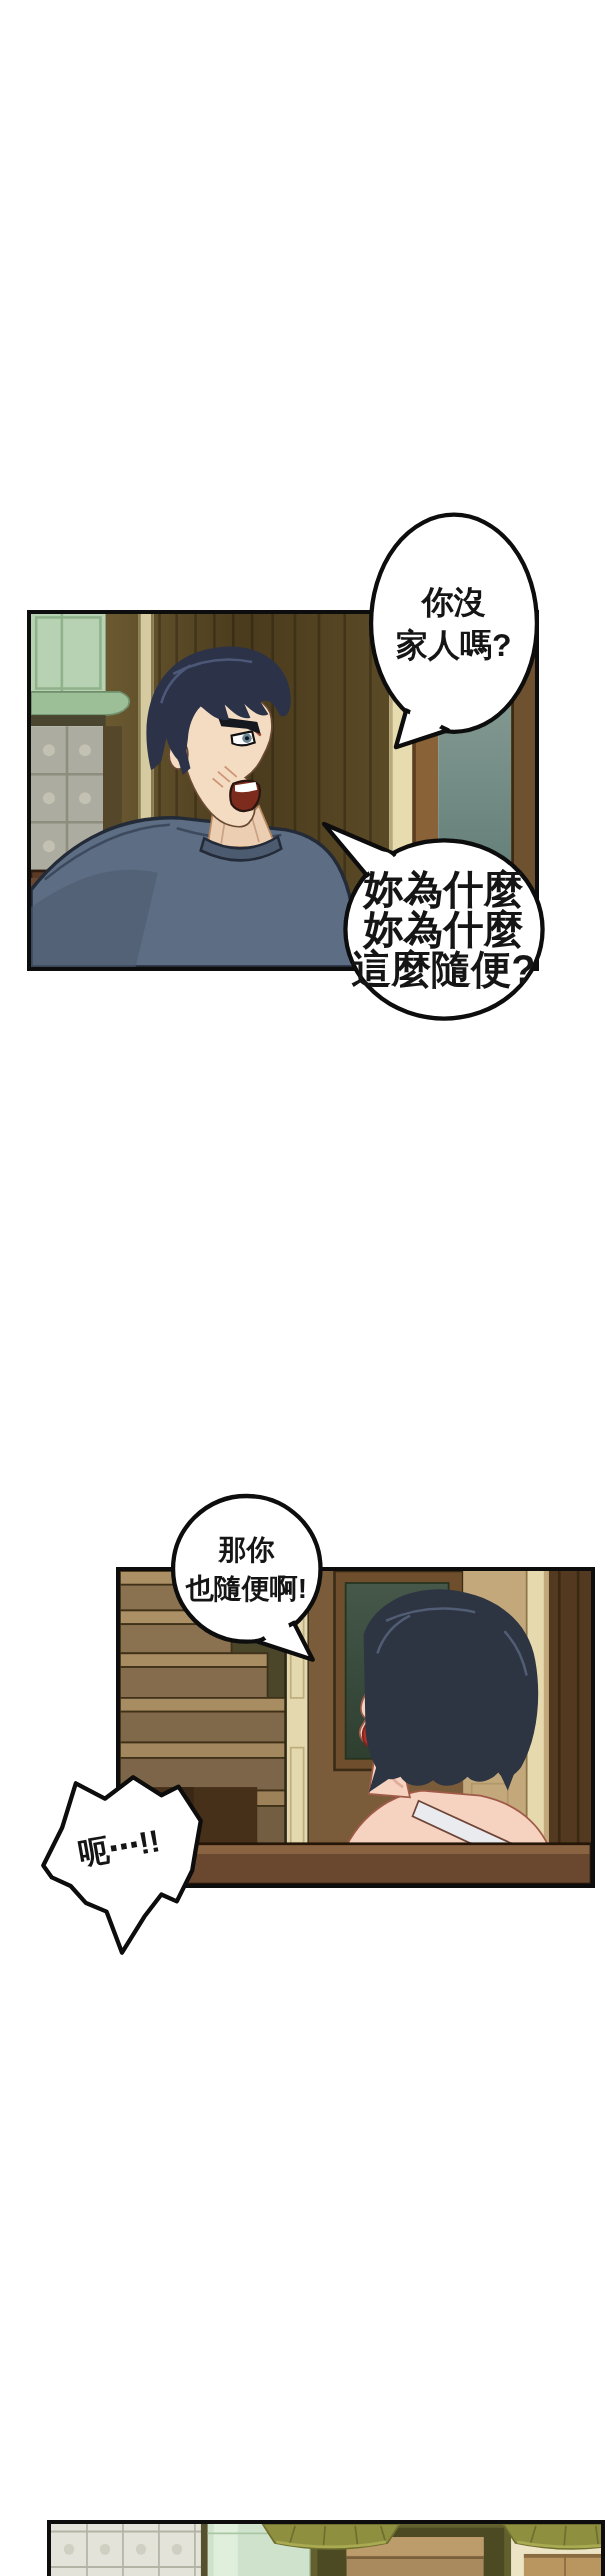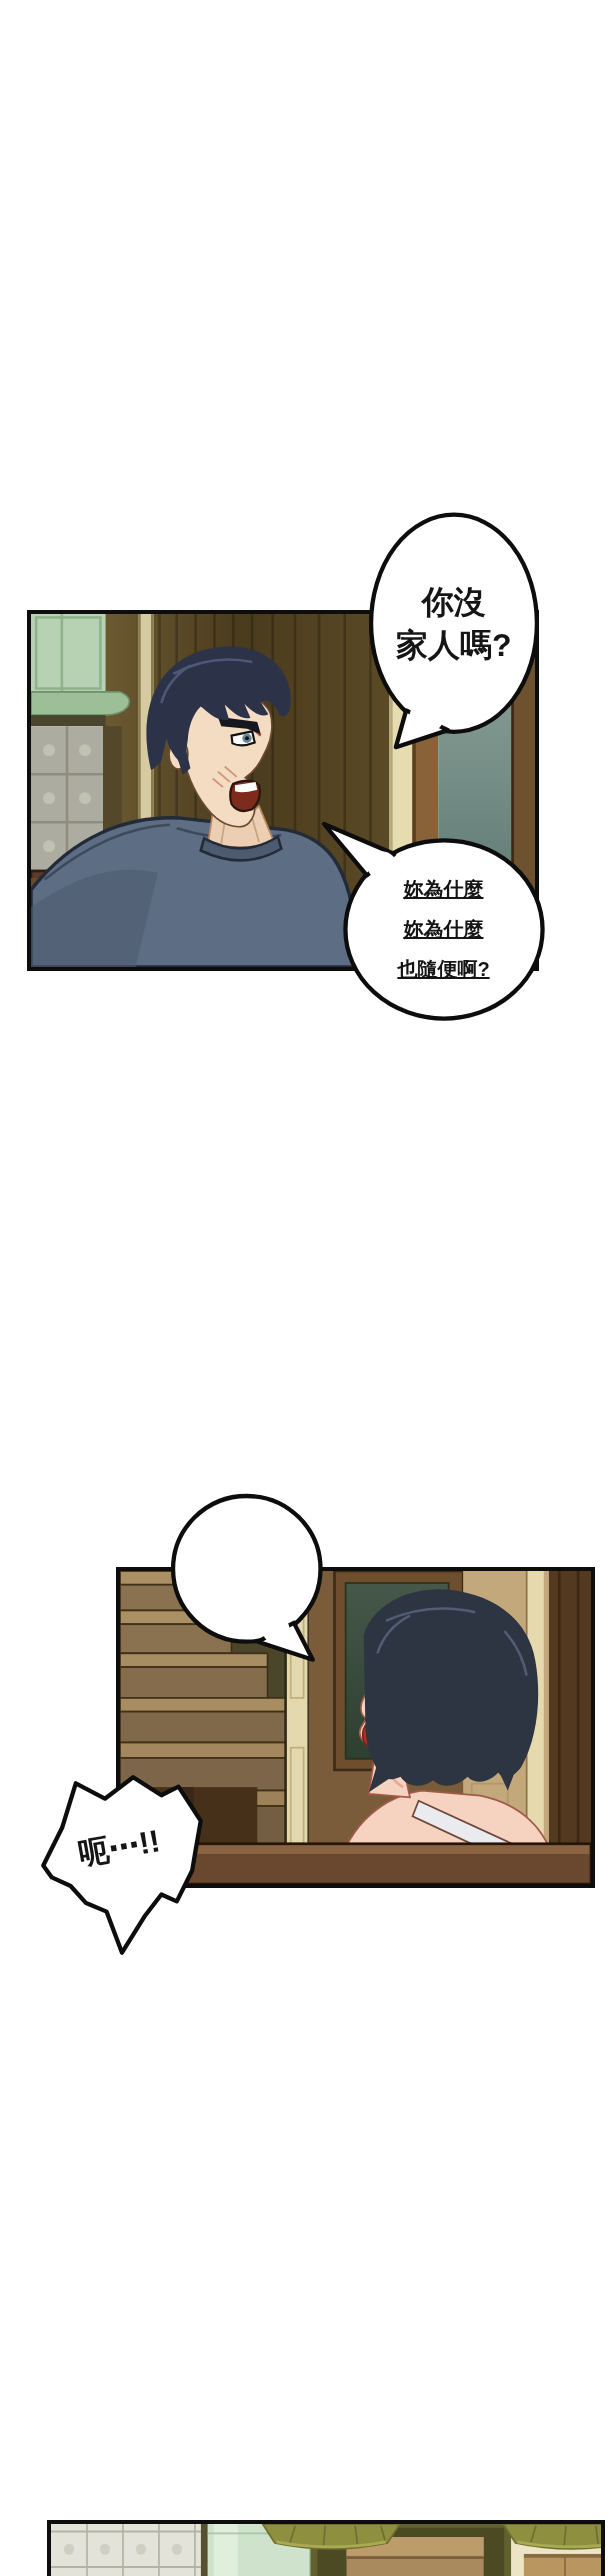--- a/index.html
+++ b/index.html
@@ -18,21 +18,21 @@
   #panel-3{left:47px;top:2520px;width:558px;height:62px;border-bottom:none;}
   .bubble{position:absolute;z-index:10;}
   .bubble svg{position:absolute;left:0;top:0;width:100%;height:100%;}
   .bubble .txt{
     position:absolute;display:flex;flex-direction:column;align-items:center;justify-content:center;
     text-align:center;color:#151515;font-weight:bold;z-index:2;white-space:nowrap;
   }
   #bubble-1{left:351px;top:501px;width:206px;height:265px;}
   #bubble-1 .txt{left:19.7px;top:13.7px;width:166px;height:218px;font-size:32px;line-height:43px;justify-content:center;}
   #bubble-2{left:317px;top:818px;width:236px;height:210px;}
-  #bubble-2 .txt{left:28px;top:13.7px;width:197px;height:195px;font-size:20px;line-height:40px;text-decoration:underline;}
+  #bubble-2 .txt{left:28px;top:13.7px;width:197px;height:195px;font-size:40px;line-height:40px;}
   #bubble-3{left:167px;top:1490px;width:163px;height:180px;}
   #bubble-3 .txt{left:6px;top:6px;width:147px;height:146px;font-size:28px;line-height:39px;}
   #bubble-4{left:33px;top:1773px;width:184px;height:190px;}
   #bubble-4 .txt{left:6.9px;top:45px;width:158px;height:60px;font-size:31px;transform:rotate(-10deg);}
 </style>
 </head>
 <body>
 
 <div class="panel" id="panel-1">
   <svg viewBox="0 0 588 412" preserveAspectRatio="none">
@@ -320,30 +320,34 @@
 
 <div class="bubble" id="bubble-2">
   <svg viewBox="0 0 275 245">
     <ellipse cx="148" cy="130" rx="115" ry="104" fill="#ffffff" stroke="#0d0d0d" stroke-width="5"></ellipse>
     <path d="M58,67 L8,7 L90,42 Z" fill="#ffffff" stroke="#0d0d0d" stroke-width="5" stroke-linejoin="round"></path>
     <circle cx="76" cy="56" r="17" fill="#ffffff"></circle>
   </svg>
   <div class="txt">
     <span>妳為什麼</span>
     <span>妳為什麼</span>
-    <span>也隨便啊?</span>
+    <span>這麼隨便?</span>
   </div>
 </div>
 
 <div class="bubble" id="bubble-3">
   <svg viewBox="0 0 190 210">
     <ellipse cx="93" cy="92" rx="86" ry="85" fill="#ffffff" stroke="#0d0d0d" stroke-width="5"></ellipse>
     <path d="M148,155 L170,198 L106,177 Z" fill="#ffffff" stroke="#0d0d0d" stroke-width="5" stroke-linejoin="round"></path>
     <circle cx="127" cy="163" r="16" fill="#ffffff"></circle>
   </svg>
+  <div class="txt">
+    <span>那你</span>
+    <span>也隨便啊!</span>
+  </div>
 </div>
 
 <div class="bubble" id="bubble-4">
   <svg viewBox="0 0 215 222">
     <path d="M12,108 L34,64 L50,12 L84,30 L117,5 L150,26 L170,16 L196,56 L190,90 L186,114
              L168,150 L150,142 L130,168 L104,210 L86,162 L62,152 L44,132 L22,122 Z" fill="#ffffff" stroke="#0d0d0d" stroke-width="5" stroke-linejoin="round"></path>
   </svg>
   <div class="txt">
     <span>呃⋯!!</span>
   </div>

